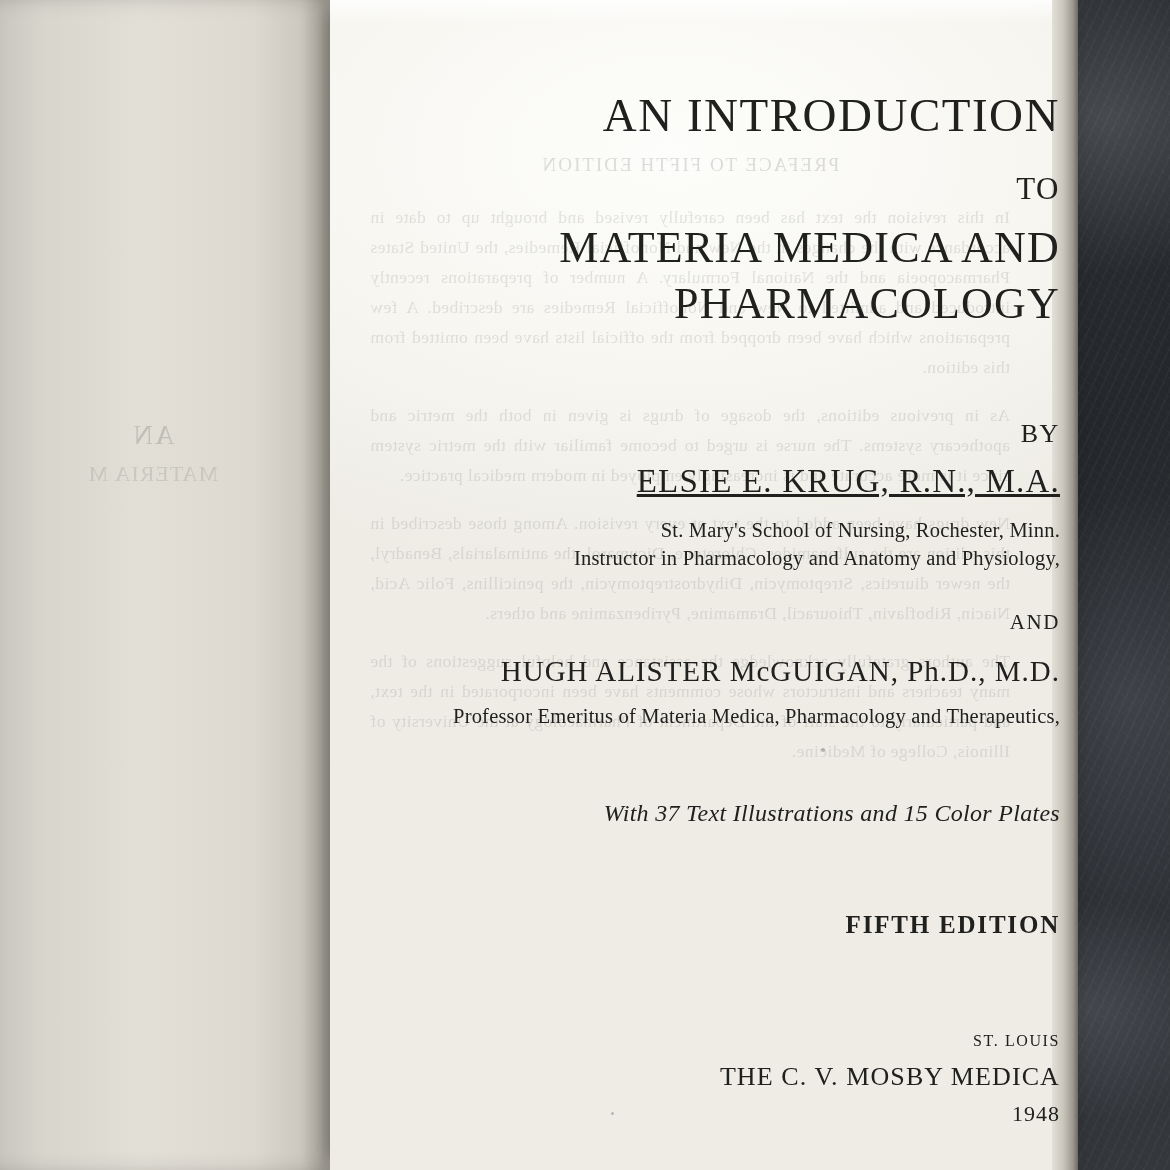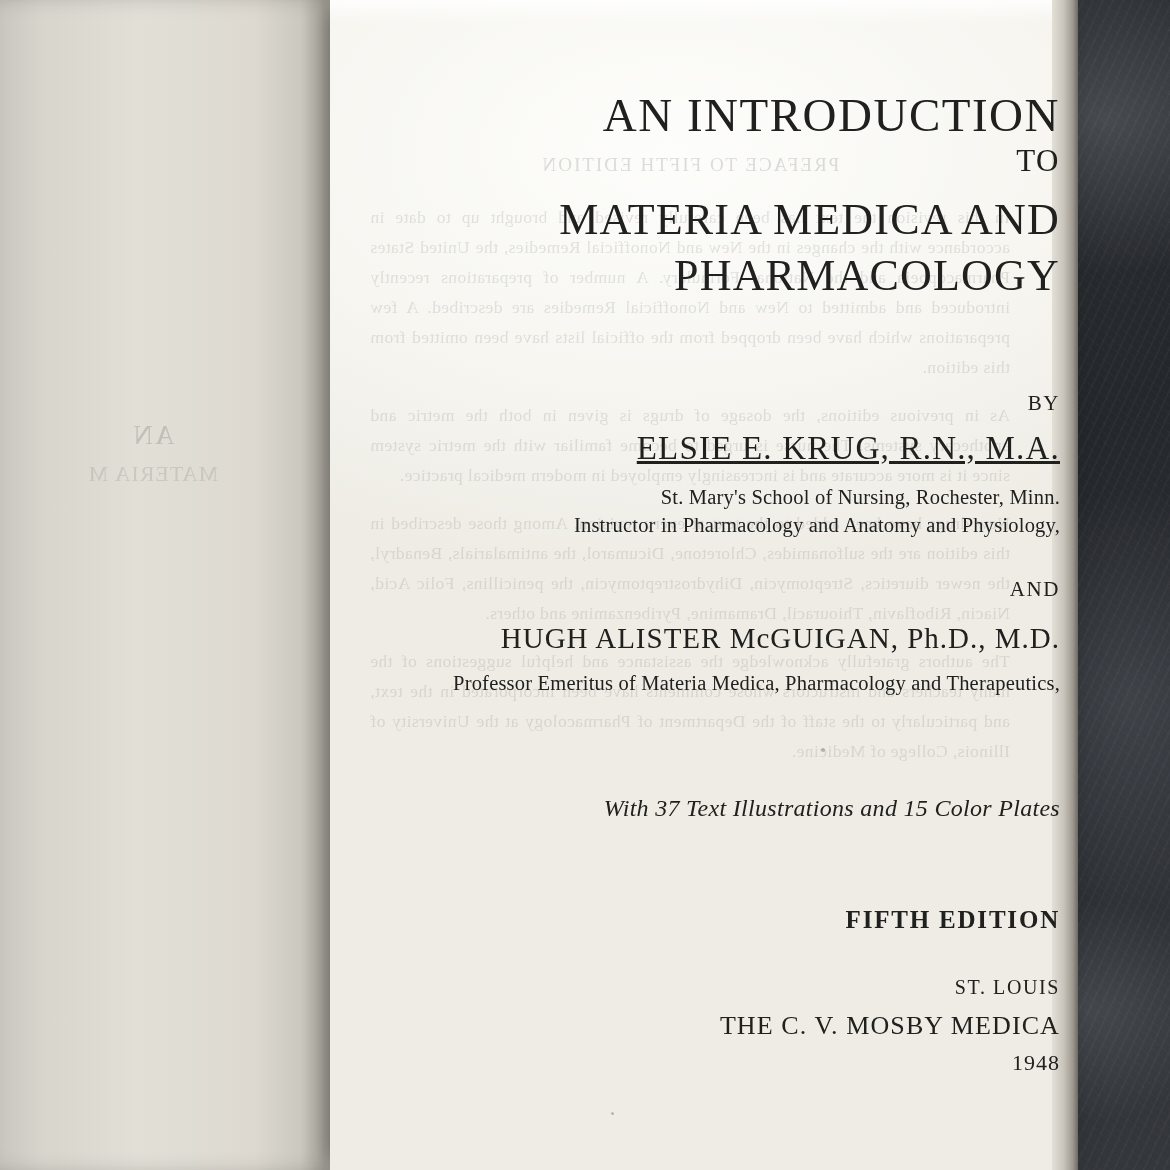--- a/index.html
+++ b/index.html
@@ -135,39 +135,39 @@
     text-align: right;
     color: #20211f;
   }
   .t-line1 {
     margin-top: 92px;
     font-size: 47px;
     letter-spacing: 1.5px;
     line-height: 1.0;
   }
   .t-line2 {
-    margin-top: 4px;
+    margin-top: 32px;
     font-size: 31px;
     letter-spacing: 1.5px;
   }
   .t-line3 {
     margin-top: 18px;
     font-size: 44px;
     letter-spacing: 1.2px;
     line-height: 1.05;
   }
   .t-line4 {
     margin-top: 10px;
     font-size: 44px;
     letter-spacing: 1.2px;
     line-height: 1.05;
   }
   .by {
     margin-top: 92px;
-    font-size: 21px;
+    font-size: 26px;
     letter-spacing: 1.6px;
     margin-left: 47px;
   }
   .author1 {
     margin-top: 14px;
     font-size: 33px;
     letter-spacing: 1.2px;
     text-decoration: underline;
   }
   .aff {
@@ -188,35 +188,35 @@
     padding-left: 9px;
   }
   .aff2 {
     margin-top: 14px;
     font-size: 20.5px;
     line-height: 28px;
     letter-spacing: 0.2px;
     padding-left: 34px;
   }
   .illus {
-    margin-top: 98px;
+    margin-top: 70px;
     font-size: 24px;
     font-style: italic;
     letter-spacing: 0.3px;
     font-family: Liberation Serif, serif;
   }
   .edition {
     margin-top: 84px;
     font-size: 25px;
     font-weight: bold;
     letter-spacing: 1.8px;
   }
   .imprint-city {
-    margin-top: 42px;
-    font-size: 20px;
+    margin-top: 93px;
+    font-size: 16px;
     letter-spacing: 1.6px;
   }
   .imprint-pub {
     margin-top: 12px;
     font-size: 26px;
     letter-spacing: 1.1px;
   }
   .imprint-year {
     margin-top: 9px;
     font-size: 22px;

